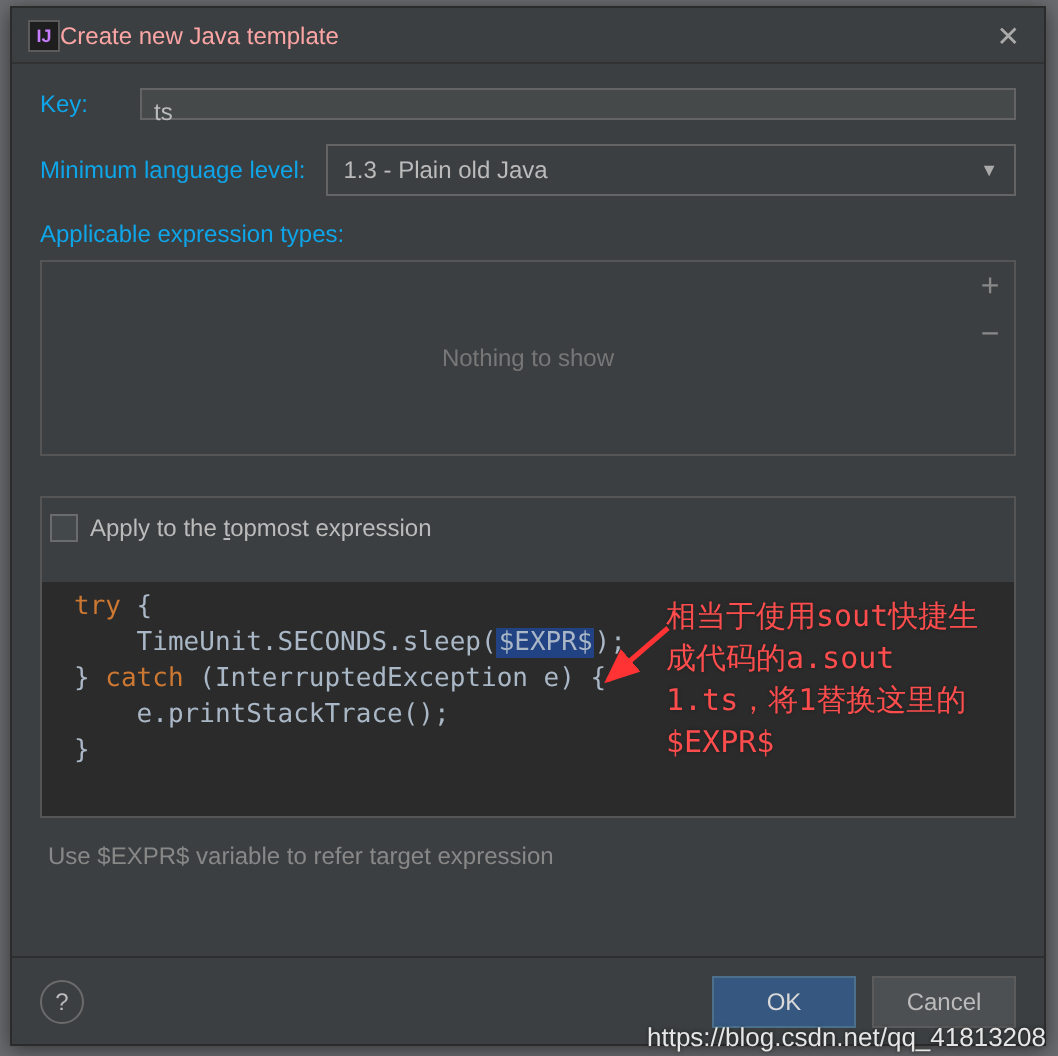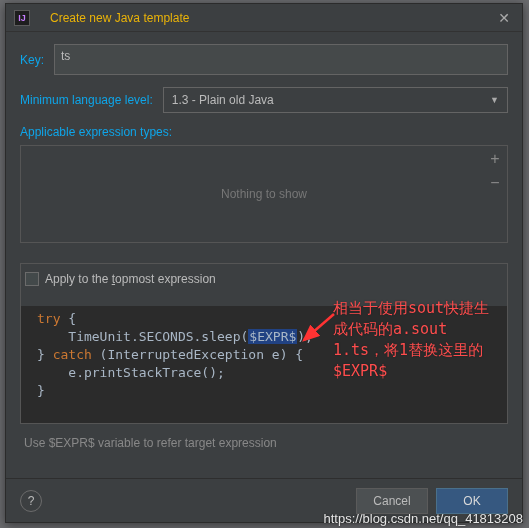--- a/index.html
+++ b/index.html
@@ -25,35 +25,36 @@
       display: flex;
       align-items: center;
       padding: 0 8px;
       border-bottom: 1px solid #323232;
     }
     .app-icon {
       width: 16px; height: 16px;
       background: #1e1e1e;
       border: 1px solid #5b5b5b;
       display: flex; align-items: center; justify-content: center;
-      margin-right: 20px;
+      margin-right: 0;
       font-size: 9px; font-weight: bold; color: #c77dff;
     }
-    .titlebar-title { flex: 1; color: #eab308; }
+    .titlebar-title { flex: 1; color: #fca5a5; }
     .close-btn { color: #aaa; font-size: 14px; cursor: pointer; padding: 0 4px; }
     .content { padding: 12px 14px 0 14px; }
     .row { display: flex; align-items: center; margin-bottom: 12px; gap: 10px; }
     .label { color: #0ea5e9; white-space: nowrap; }
     .text-input {
       flex: 1;
       background: #45494a;
       border: 1px solid #646464;
       color: #bbbbbb;
       padding: 4px 6px;
-      height: 31px;
+      height: 16px;
+      margin-left: 16px;
     }
     .select {
       flex: 1;
       background: #3c3f41;
       border: 1px solid #646464;
       color: #bbbbbb;
       padding: 4px 8px;
       height: 26px;
       display: flex;
       align-items: center;
@@ -201,25 +202,25 @@
 <span>} </span><span class="kw">catch</span><span> (InterruptedException e) {</span>
 <span>    e.printStackTrace();</span>
 <span>}</span></div>
 
     <div class="hint">Use $EXPR$ variable to refer target expression</div>
   </div>
 
   <div class="button-bar">
     <div class="help-btn">?</div>
     <div class="spacer"></div>
+    <div class="btn primary">
+        <span>OK</span>
+      </div>
     <div class="btn">
         <span>Cancel</span>
-      </div>
-    <div class="btn primary">
-        <span>OK</span>
       </div>
   </div>
 </div>
 
 <svg class="arrow" width="40" height="40">
   <defs>
     <marker id="ah" markerWidth="8" markerHeight="8" refX="6" refY="3" orient="auto">
       <path d="M0,0 L7,3 L0,6 Z" fill="#ff3333"></path>
     </marker>
   </defs>

